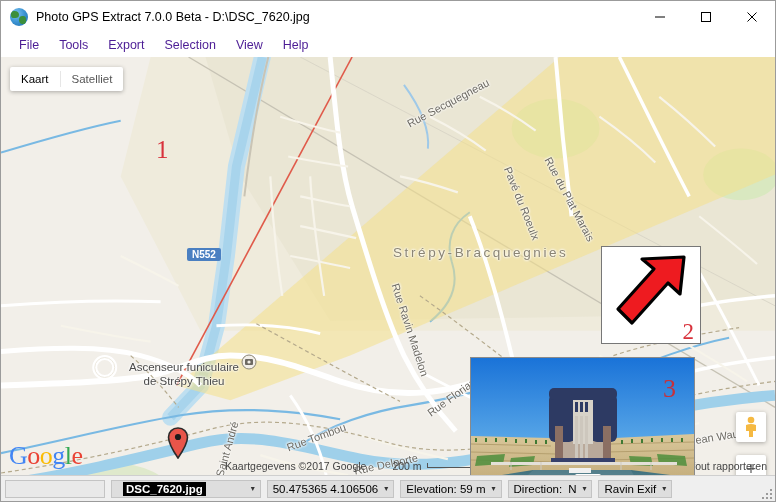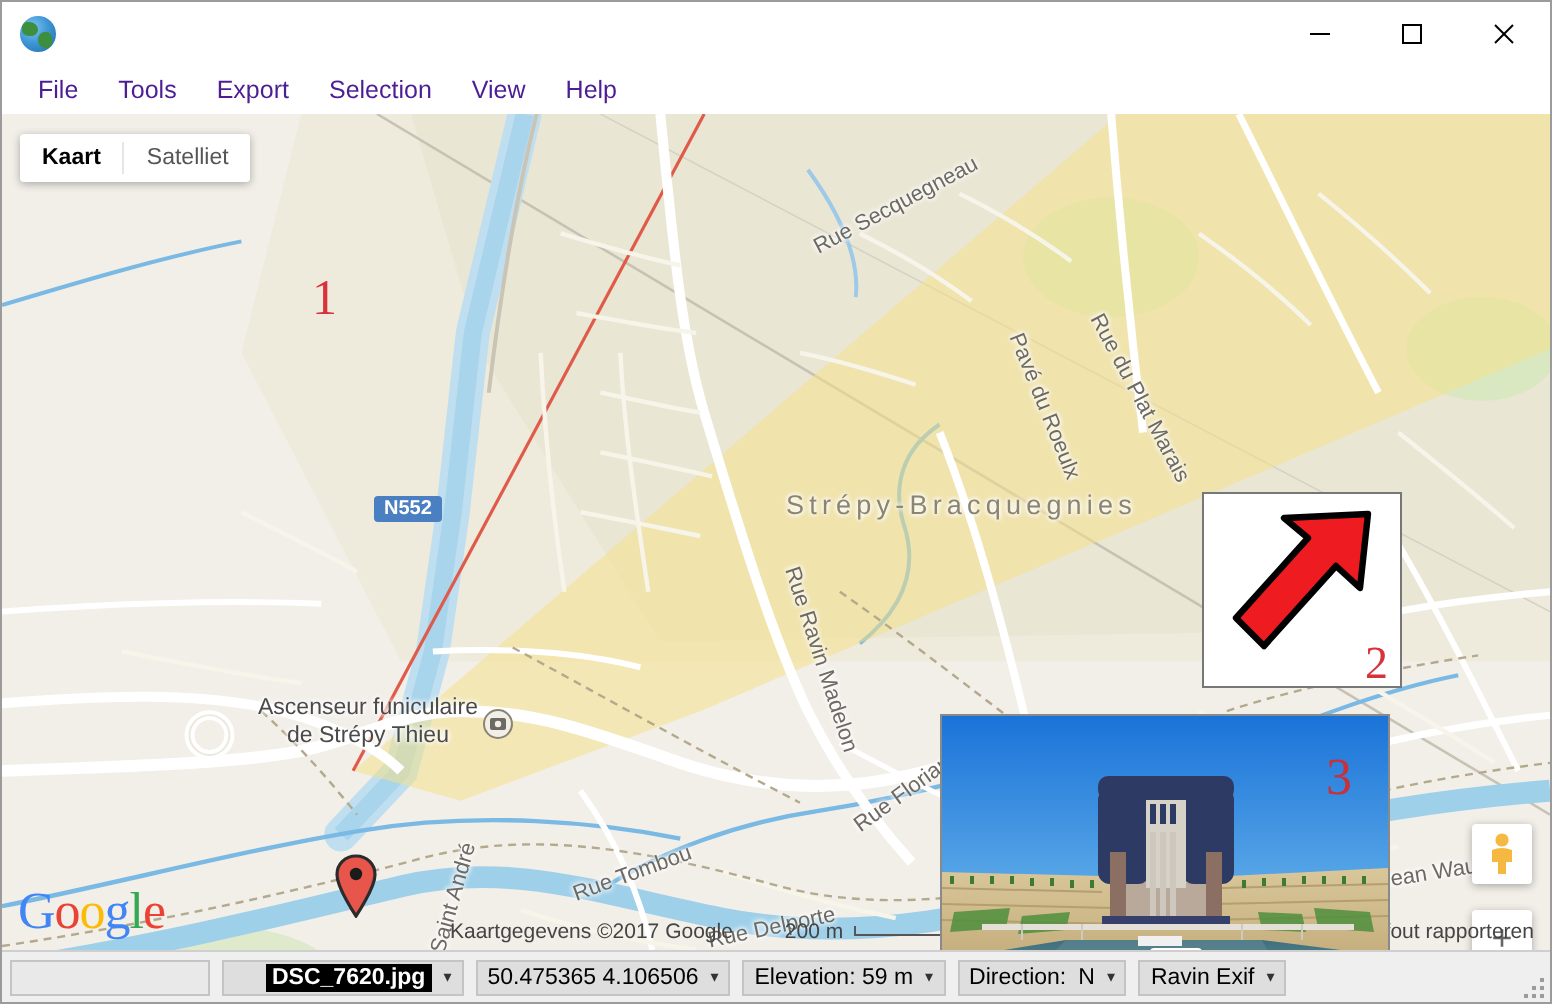--- a/index.html
+++ b/index.html
@@ -105,21 +105,21 @@
     box-shadow: 0 1px 4px rgba(0,0,0,.3);
     border-radius: 2px;
     z-index: 20;
   }
   .maptype-btn {
     font-size: 11.5px;
     padding: 6px 11px;
     color: #565656;
     white-space: nowrap;
   }
-  .maptype-btn.active { color: #000; font-weight: bold; }
+  .maptype-btn.active { color: #000; font-weight: normal; }
   .maptype-sep { width: 1px; background: #e6e6e6; margin: 4px 0; }
 
   
   .annot {
     position: absolute;
     font-family: "Liberation Serif", serif;
     font-size: 25px;
     color: #d8323c;
     z-index: 40;
     line-height: 1;
@@ -228,20 +228,21 @@
   .mlabel.place {
     font-size: 13.5px;
     letter-spacing: 2.6px;
     color: #8a8473;
   }
   .mlabel.poi {
     font-size: 11.5px;
     color: #4a4a4a;
     text-align: center;
     line-height: 1.25;
+    margin-top: 13px;
   }
   .shield {
     position: absolute;
     background: #4a7fc1;
     color: #fff;
     font-size: 10px;
     font-weight: bold;
     padding: 1px 5px;
     border-radius: 2px;
     z-index: 12;
@@ -266,21 +267,21 @@
     align-items: center;
     background: #dedede;
     border: 1px solid #c4c4c4;
     font-size: 11.5px;
     color: #000;
     padding: 0 5px;
     margin-right: 6px;
     white-space: nowrap;
   }
   .sb-pane.blank { background: #e9e9e9; width: 100px; }
-  .sb-file { background: #dedede; padding-left: 21px; }
+  .sb-file { background: #dedede; padding-left: 11px; gap: 39px; }
   .sb-file-hl {
     background: #000; color: #fff;
     font-weight: bold;
     padding: 1px 3px;
     font-size: 11.5px;
   }
   .sb-caret {
     font-size: 8px; color: #333;
     margin-left: 6px;
   }
@@ -292,20 +293,21 @@
     position: absolute; width: 2px; height: 2px; background: #9b9b9b;
   }
 </style>
 </head>
 <body>
 
 <div class="app-window">
 
   <div class="titlebar">
     <div class="title-icon"></div>
+    <div class="title-text">Photo GPS Extract 7.0.0 Beta - D:\DSC_7620.jpg</div>
     <div class="win-controls">
       <div class="win-btn">
         <svg width="12" height="12" viewBox="0 0 12 12">
             <line x1="1" y1="6" x2="11" y2="6" stroke="#000" stroke-width="1"></line>
           </svg>
       </div>
       <div class="win-btn">
         <svg width="12" height="12" viewBox="0 0 12 12">
             <rect x="1.5" y="1.5" width="9" height="9" fill="none" stroke="#000" stroke-width="1"></rect>
           </svg>

